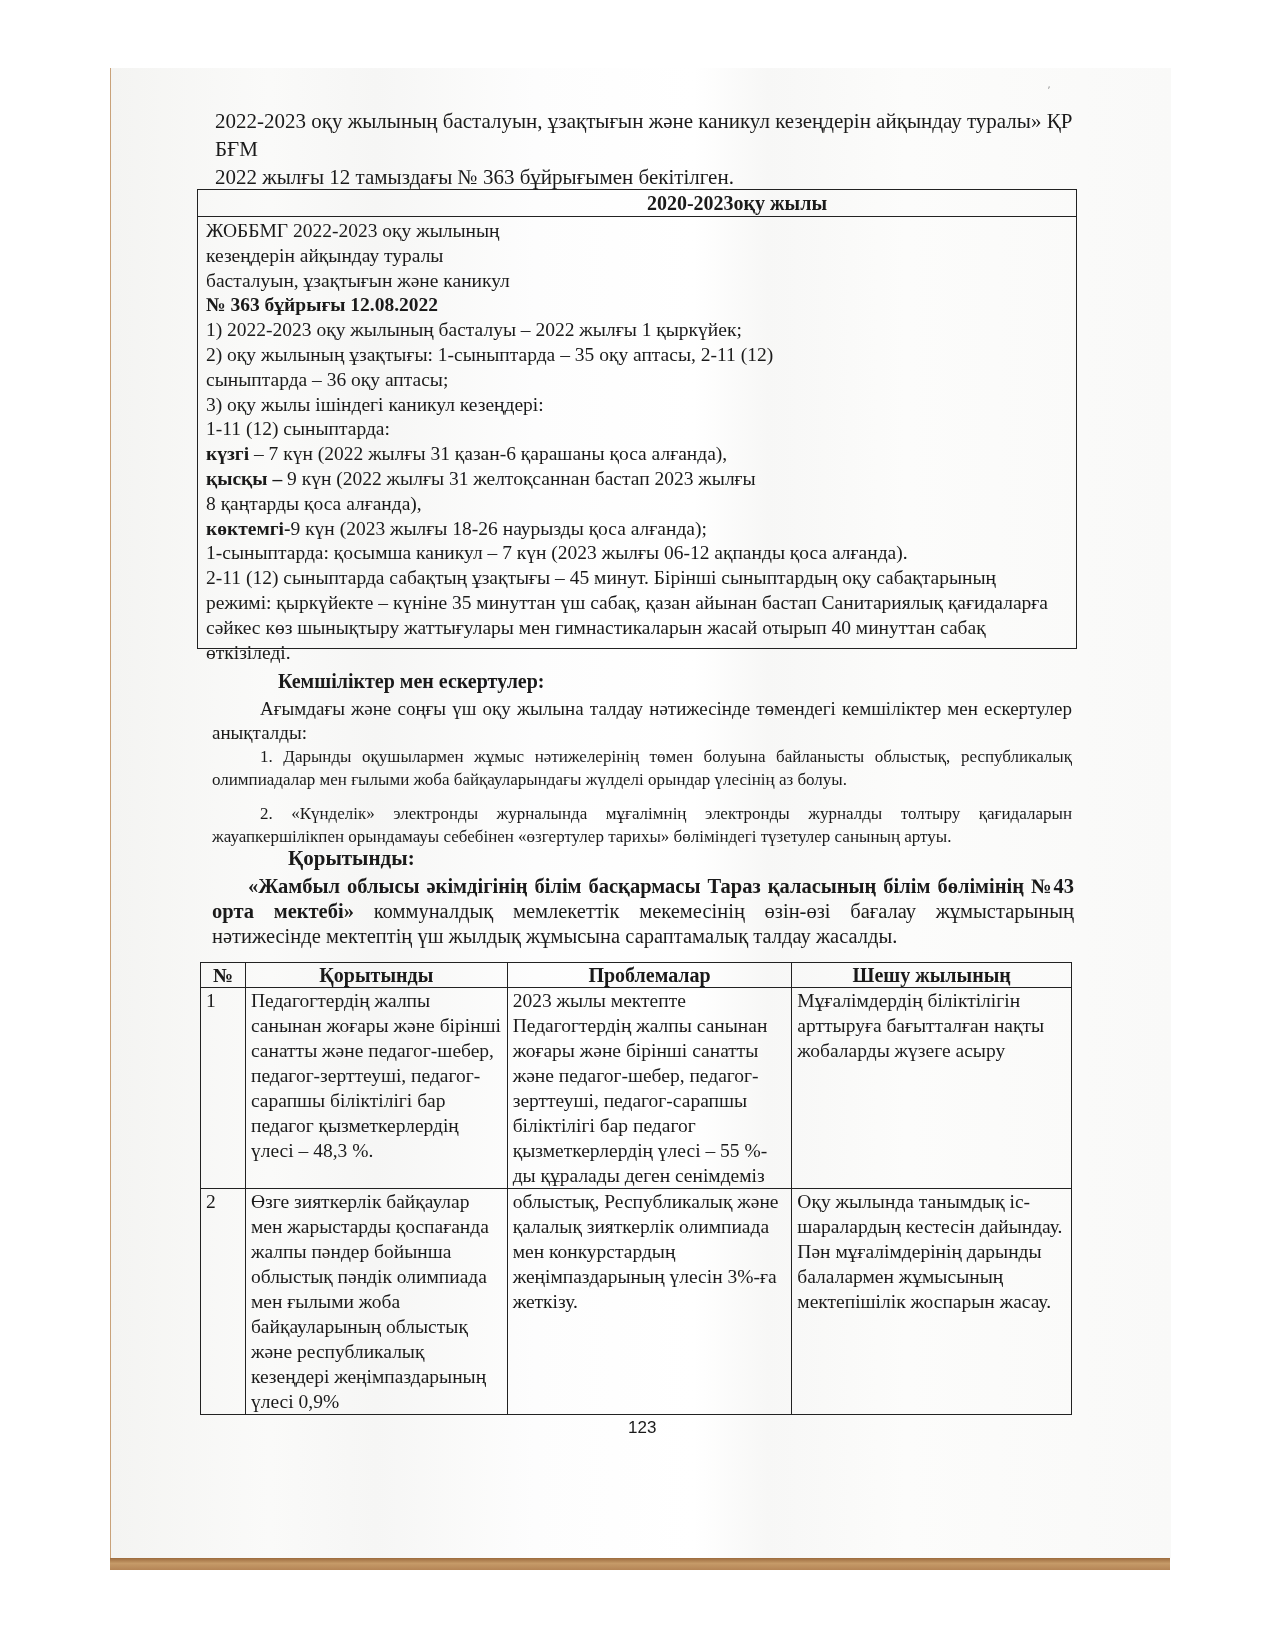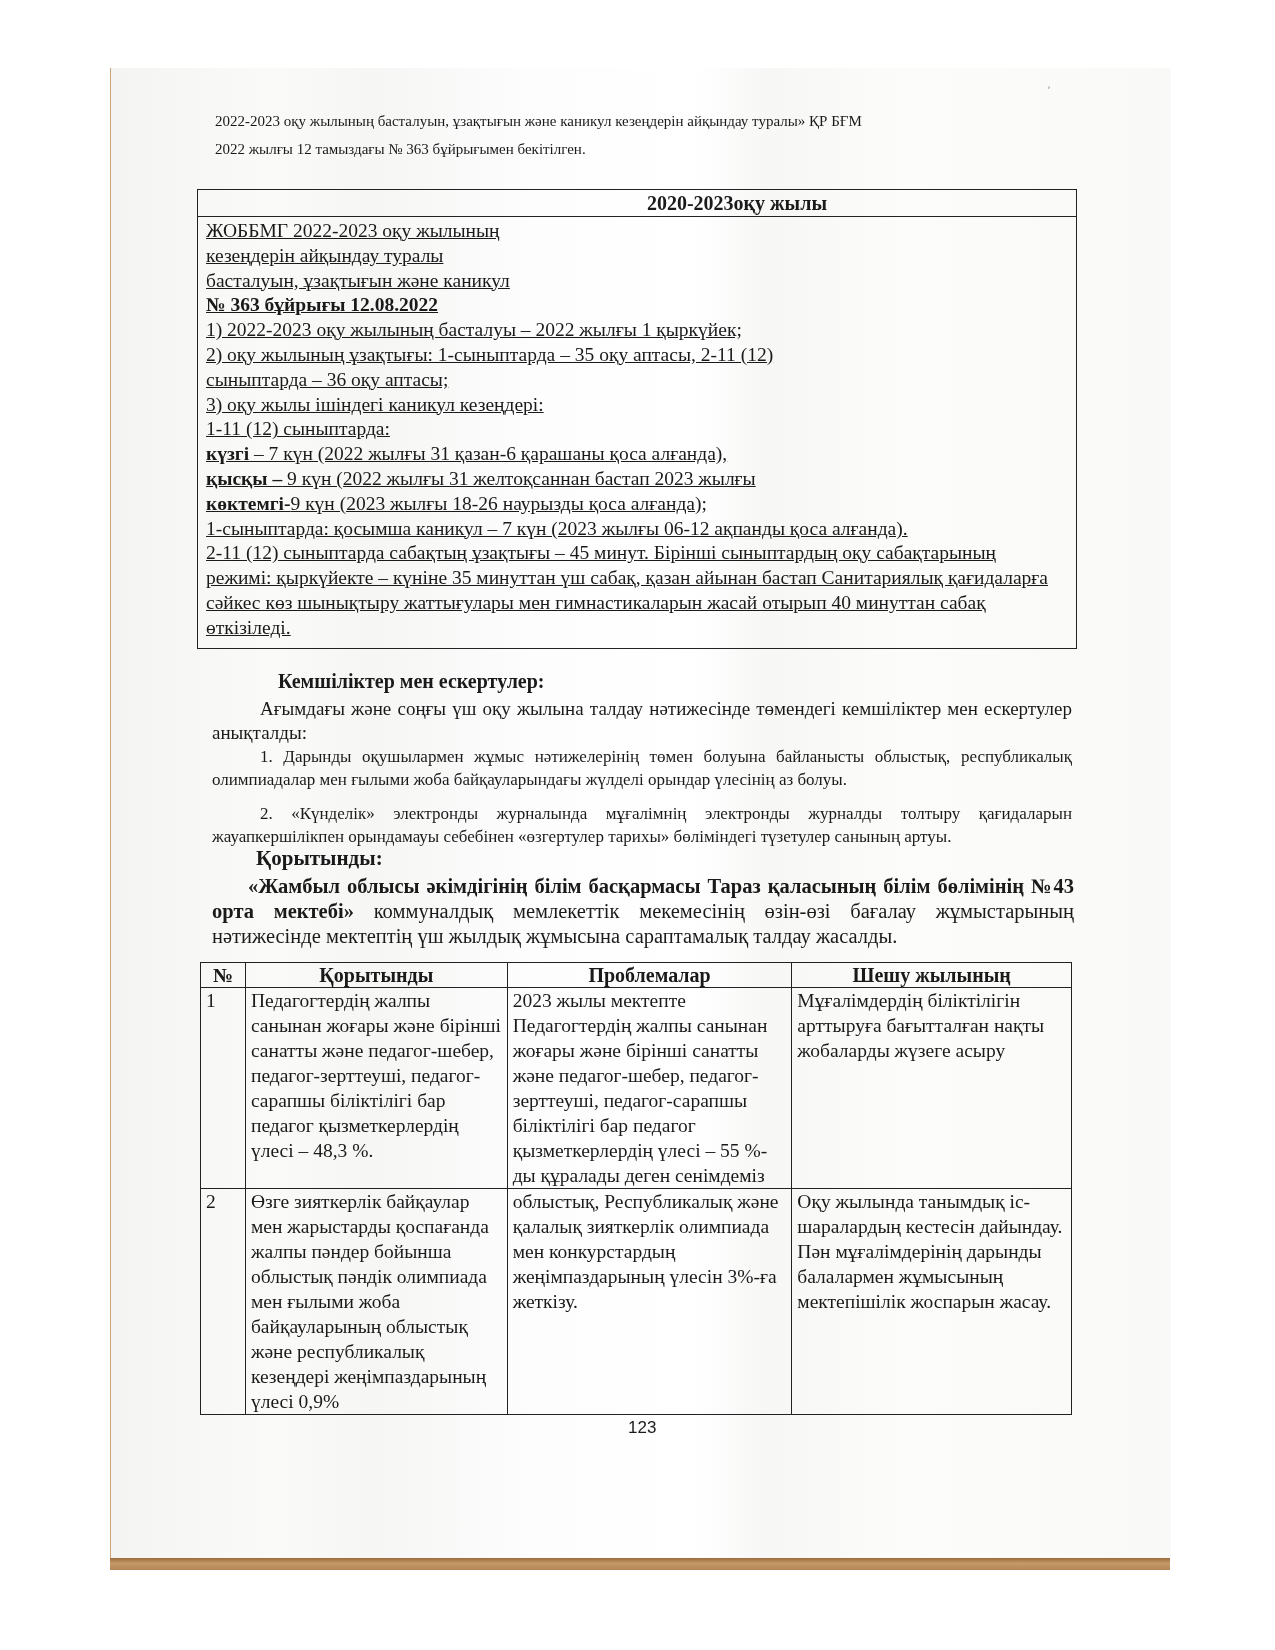--- a/index.html
+++ b/index.html
@@ -3,24 +3,24 @@
 <meta charset="utf-8">
 <style>
   html, body { margin:0; padding:0; }
   body { width:1275px; height:1650px; background:#ffffff; position:relative; overflow:hidden;
          font-family:"Liberation Serif", "DejaVu Serif", serif; color:#1a1a1a; }
   .sheet { position:absolute; left:110px; top:68px; width:1060px; height:1490px;
            background:linear-gradient(90deg,#f4f4f2 0%,#fafaf9 15%,#f6f6f5 25%,#fdfdfd 40%,#ffffff 55%,#f7f7f6 62%,#fcfcfb 75%,#f9f9f8 100%);
            border-left:1px solid #c9a27a; }
   .wood { position:absolute; left:110px; top:1558px; width:1060px; height:12px;
           background:linear-gradient(180deg,#9c6b3e 0%,#c59a68 45%,#b58556 100%); }
-  .intro { position:absolute; left:215px; top:107px; width:860px; font-size:15px; line-height:28px; }
+  .intro { position:absolute; left:215px; top:107px; width:860px; font-size:21px; line-height:28px; }
   .box1 { position:absolute; left:197px; top:189px; width:880px; height:460px; border:1.5px solid #222; box-sizing:border-box; }
   .box1 .hdr { height:26px; border-bottom:1.5px solid #222; text-align:center; font-weight:bold; font-size:20px; line-height:26px; padding-left:200px; }
-  .box1 .body { padding:2px 8px 0 8px; font-size:19.5px; line-height:24.8px;text-decoration:underline; }
+  .box1 .body { padding:2px 8px 0 8px; font-size:19.5px; line-height:24.8px; }
   .box1 .body div { white-space:nowrap; }
   .b { font-weight:bold; }
   .wrap { white-space:normal !important; }
   .sec-title { position:absolute; font-weight:bold; font-size:20px; }
   .para { position:absolute; left:212px; width:860px; font-size:18px; line-height:24px; text-align:justify; }
   .ind { text-indent:48px; }
   .ind2 { text-indent:36px; }
   .concl { position:absolute; left:212px; top:874px; width:862px; font-size:20.5px; line-height:25px; text-align:justify; }
   table.res { position:absolute; left:200px; top:962px; width:872px; border-collapse:collapse; font-size:19.5px; line-height:25px; }
   table.res th, table.res td { border:1.5px solid #222; vertical-align:top; padding:0 5px; text-align:left; }
@@ -47,32 +47,33 @@
     <div>кезеңдерін айқындау туралы</div>
     <div>басталуын, ұзақтығын және каникул</div>
     <div class="b">№ 363  бұйрығы 12.08.2022</div>
     <div>1) 2022-2023 оқу жылының басталуы – 2022 жылғы 1 қыркүйек;</div>
     <div>2) оқу жылының ұзақтығы: 1-сыныптарда – 35 оқу аптасы, 2-11 (12)</div>
     <div>сыныптарда – 36 оқу аптасы;</div>
     <div>3) оқу жылы ішіндегі каникул кезеңдері:</div>
     <div>1-11 (12) сыныптарда:</div>
     <div><span class="b">күзгі</span><span> – 7 күн (2022 жылғы 31 қазан-6 қарашаны қоса алғанда),</span></div>
     <div><span class="b">қысқы –</span><span> 9  күн (2022 жылғы 31 желтоқсаннан бастап 2023 жылғы</span></div>
+    <div>8 қаңтарды қоса алғанда),</div>
     <div><span class="b">көктемгі-</span><span>9 күн (2023 жылғы 18-26  наурызды қоса алғанда);</span></div>
     <div>1-сыныптарда: қосымша каникул – 7 күн (2023 жылғы 06-12  ақпанды қоса алғанда).</div>
     <div class="wrap" style="width:860px;">2-11 (12) сыныптарда сабақтың ұзақтығы – 45 минут. Бірінші сыныптардың оқу сабақтарының режимі: қыркүйекте – күніне 35 минуттан үш сабақ, қазан айынан бастап Санитариялық қағидаларға сәйкес көз шынықтыру жаттығулары мен гимнастикаларын жасай отырып 40 минуттан сабақ өткізіледі.</div>
   </div>
 </div>
 
 <div class="sec-title" style="left:278px;top:670px;">Кемшіліктер мен ескертулер:</div>
 <div class="para ind" style="top:697px;font-size:19px;">Ағымдағы және соңғы үш оқу жылына талдау нәтижесінде төмендегі кемшіліктер мен ескертулер анықталды:</div>
 <div class="para ind" style="top:745px;font-size:17px;line-height:23px;">1.  Дарынды оқушылармен жұмыс нәтижелерінің төмен болуына байланысты облыстық, республикалық олимпиадалар мен ғылыми жоба байқауларындағы жүлделі орындар үлесінің аз болуы.</div>
 <div class="para ind" style="top:792px;font-size:17px;line-height:23px;margin-top:10px;">2. «Күнделік» электронды журналында мұғалімнің электронды журналды толтыру қағидаларын жауапкершілікпен орындамауы себебінен «өзгертулер тарихы» бөліміндегі түзетулер санының артуы.</div>
 
-<div class="sec-title" style="left:256px;top:846px;font-size:21px;">Қорытынды:</div>
+<div class="sec-title" style="left:288px;top:846px;font-size:21px;">Қорытынды:</div>
 <div class="concl ind2"><span class="b">«Жамбыл облысы әкімдігінің білім басқармасы Тараз қаласының білім бөлімінің №43 орта мектебі»</span><span>  коммуналдық мемлекеттік мекемесінің өзін-өзі бағалау жұмыстарының нәтижесінде мектептің үш жылдық жұмысына сараптамалық талдау жасалды.</span></div>
 
 <table class="res">
   <colgroup>
       <col style="width:45px">
       <col style="width:262px">
       <col style="width:285px">
       <col style="width:280px">
     </colgroup>
   <thead>

